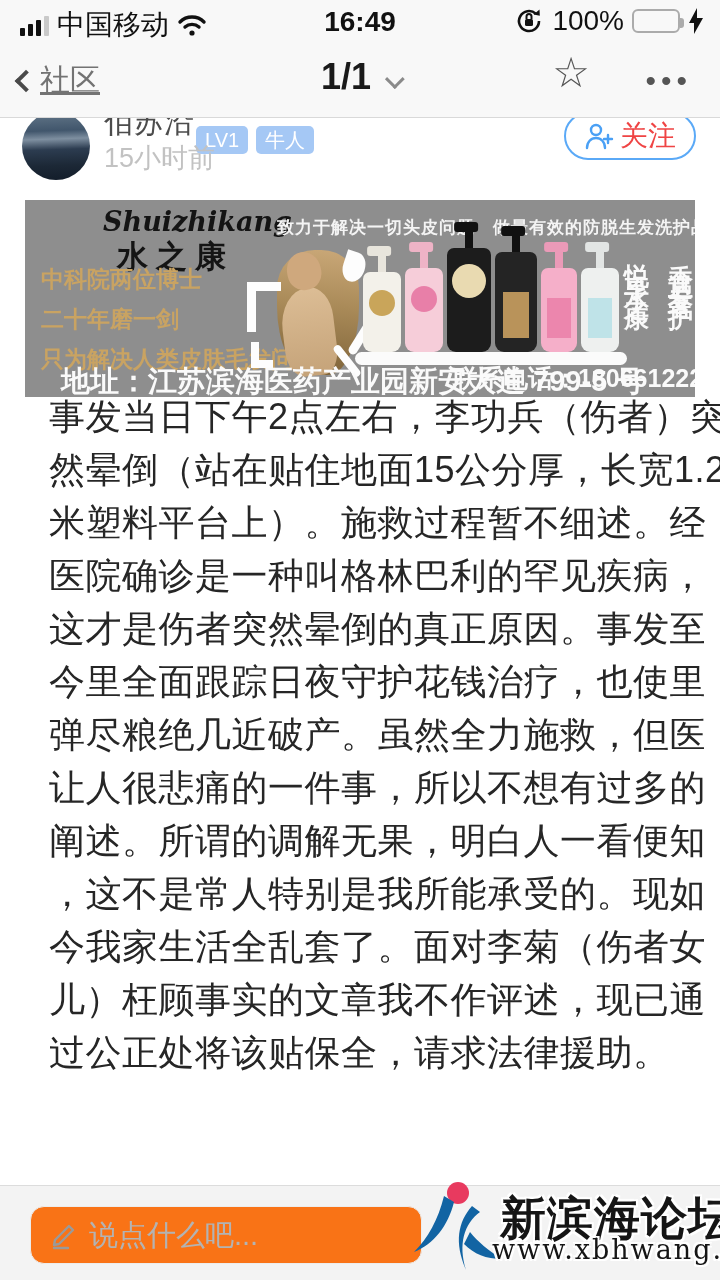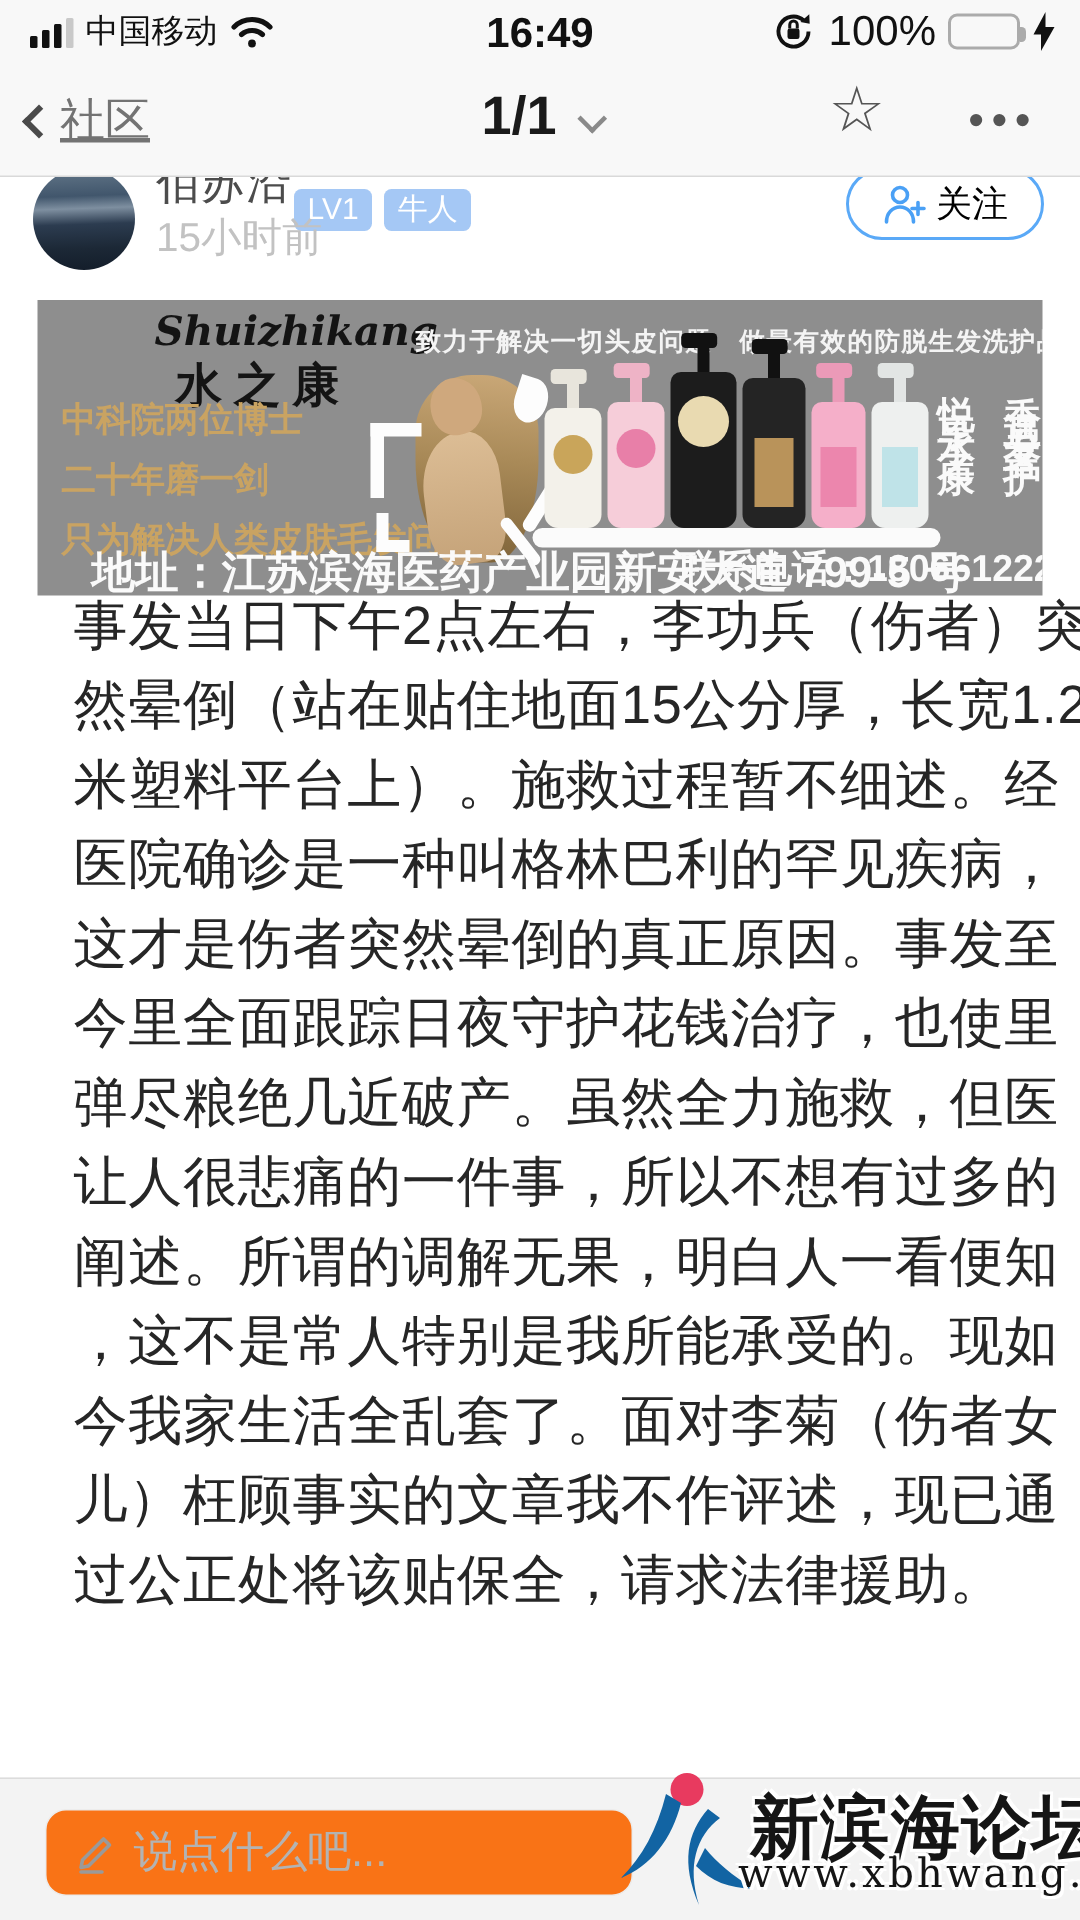--- a/index.html
+++ b/index.html
@@ -7,21 +7,21 @@
   body { font-family:"Liberation Sans", sans-serif; }
   .screen { position:relative; width:720px; height:1280px; margin:0 auto; background:#ffffff; overflow:hidden; }
 
   
   .status-bar { position:absolute; left:0; top:0; width:720px; height:42px; background:#f8f8f8; z-index:20; }
   .sb-left { position:absolute; left:20px; top:6px; display:flex; align-items:center; gap:8px; }
   .signal { display:flex; align-items:flex-end; gap:3px; height:22px; padding-top:4px; }
   .signal i { display:block; width:5px; border-radius:1px; background:#111; }
   .signal i:nth-child(1){height:8px;} .signal i:nth-child(2){height:12px;}
   .signal i:nth-child(3){height:16px;} .signal i:nth-child(4){height:20px; background:#c9c9c9;}
-  .carrier { font-size:22px; color:#111; }
+  .carrier { font-size:28px; color:#111; }
   .sb-time { position:absolute; left:0; right:0; top:6px; text-align:center; font-size:28px; font-weight:700; color:#111; }
   .sb-right { position:absolute; right:16px; top:5px; display:flex; align-items:center; gap:8px; }
   .pct { font-size:28px; color:#111; }
   .battery { position:relative; width:48px; height:24px; border:2px solid #ababab; border-radius:6px; padding:2px; }
   .battery .fill { width:100%; height:100%; border-radius:3px; background:#67d35f; }
   .battery .nub { position:absolute; right:-6px; top:7px; width:4px; height:10px; background:#ababab; border-radius:0 3px 3px 0; }
 
   
   .nav-bar { position:absolute; left:0; top:42px; width:720px; height:76px; background:#f8f8f8; border-bottom:1px solid #d9d9d9; z-index:10; }
   .nav-back { position:absolute; left:18px; top:18px; display:flex; align-items:center; gap:2px; color:#737373; cursor:pointer; }
@@ -33,21 +33,21 @@
   .nav-more { position:absolute; right:28px; top:22px; font-size:30px; color:#555; letter-spacing:5px; }
 
   
   .avatar { position:absolute; left:22px; top:112px; width:68px; height:68px; border-radius:50%;
     background:linear-gradient(178deg,#64788a 0%,#41566c 28%,#7e8fa0 40%,#2c3c50 55%,#1c2836 78%,#131d2a 100%); }
   .username { position:absolute; left:104px; top:102px; font-size:30px; color:#4c4c4c; }
   .badges { position:absolute; left:196px; top:106px; display:flex; gap:8px;margin-top:20px; }
   .badge { background:#a5c8f5; color:#ffffff; font-size:20px; line-height:20px; padding:4px 9px; border-radius:5px; }
   .post-time { position:absolute; left:104px; top:140px; font-size:27px; color:#c2c2c2; }
   .follow-btn { position:absolute; right:24px; top:112px; width:132px; height:48px; border:2px solid #5aa9f7; border-radius:26px;
-    display:flex; align-items:center; justify-content:center; gap:6px; color:#000000; font-size:24px; background:#ffffff; cursor:pointer; }
+    display:flex; align-items:center; justify-content:center; gap:6px; color:#ef4444; font-size:28px; background:#ffffff; cursor:pointer; }
 
   
   .banner { position:absolute; left:25px; top:200px; width:670px; height:197px; background:#8e8e8e; overflow:hidden; }
   .brand-en { position:absolute; left:78px; top:6px; font-family:"DejaVu Serif", serif; font-style:italic; font-weight:700; font-size:27px; color:#141414; }
   .brand-cn { position:absolute; left:92px; top:36px; font-size:31px; font-weight:700; letter-spacing:8px; color:#141414;text-align:right; }
   .ad-headline { position:absolute; left:252px; top:16px; font-size:17px; font-weight:700; letter-spacing:1px; color:#f4f4f4; white-space:nowrap; }
   .ad-slogan { position:absolute; left:16px; font-size:23px; font-weight:700; color:#c9a362; font-family:"DejaVu Serif", serif; white-space:nowrap; }
   .slogan-0 { top:64px; } .slogan-1 { top:104px; } .slogan-2 { top:144px; }
 
   

